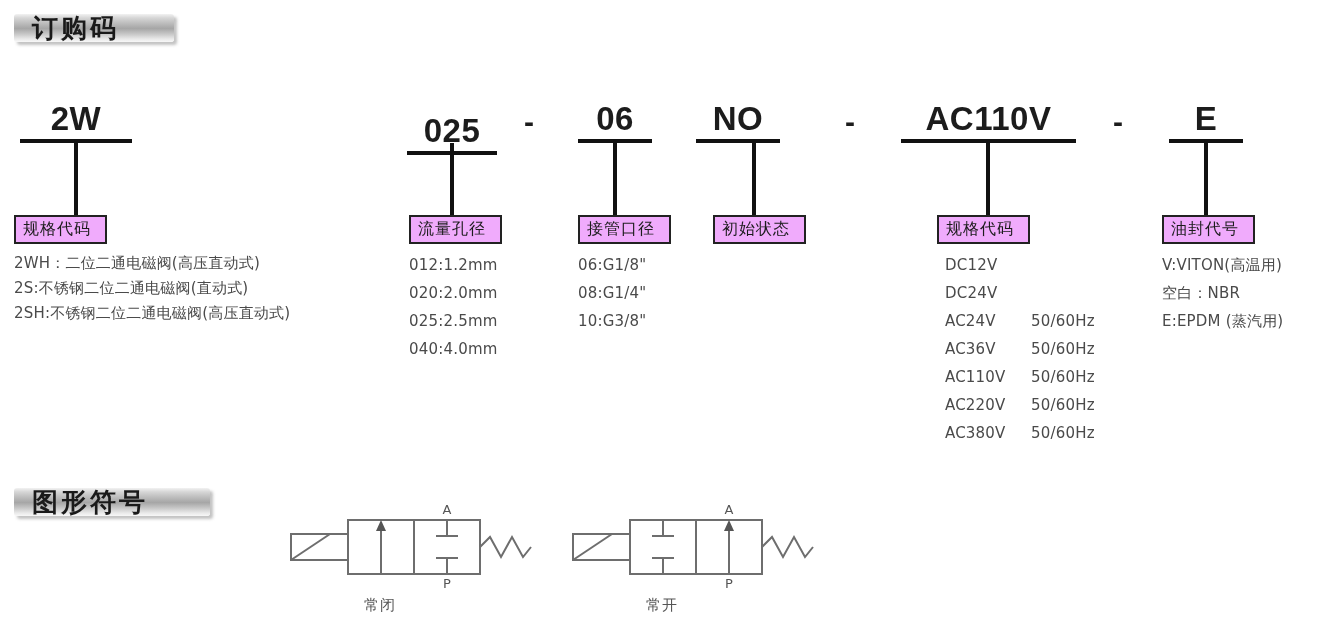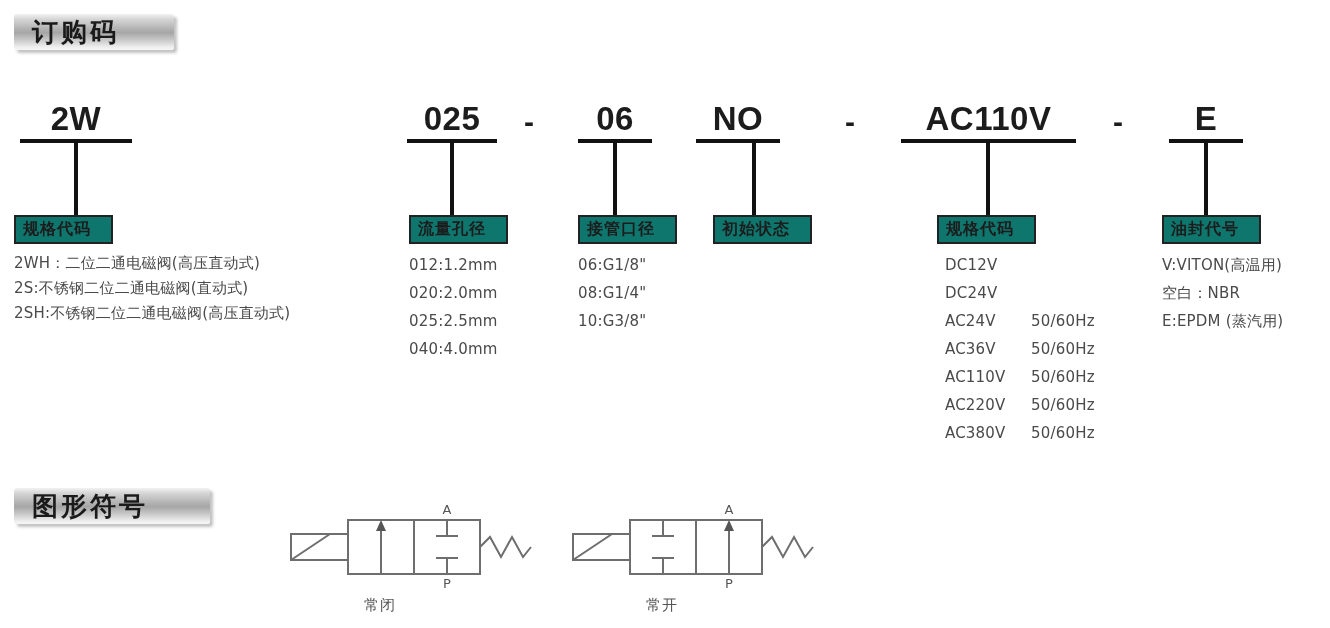--- a/index.html
+++ b/index.html
@@ -10,21 +10,21 @@
     background: #ffffff;
     font-family: "Liberation Sans", "DejaVu Sans", sans-serif;
     color: #3a3a3a;
     position: relative;
     overflow: hidden;
   }
 
   
   .banner {
     position: absolute;
-    height: 36px;
+    height: 28px;
     border-radius: 3px;
     background: linear-gradient(to bottom,
         #f2f2f2 0%,
         #d6d6d6 14%,
         #b4b4b4 40%,
         #a6a6a6 52%,
         #c8c8c8 72%,
         #ebebeb 90%,
         #f7f7f7 100%);
     box-shadow: 3px 3px 3px rgba(120,120,120,0.45);
@@ -69,24 +69,24 @@
     font-weight: bold;
     color: #1c1c1c;
     line-height: 38px;
   }
 
   
   .col { position: absolute; }
   .col-title {
     display: inline-block;
     border: 2px solid #222;
-    background: #0f766e;
-    padding: 2px 20px 3px 7px;
+    background: #f0abfc;
+    padding: 2px 14px 3px 7px;
     font-size: 16px;
-    font-weight: bold;
+    font-weight: normal;
     color: #1c1c1c;
     letter-spacing: 1px;
     line-height: 20px;
     font-family: "DejaVu Sans", "Liberation Sans", sans-serif;
     white-space: nowrap;
   }
   .col-list { margin-top: 7px; }
   .col-list .row {
     font-size: 15px;
     line-height: 25px;
@@ -118,21 +118,21 @@
 <div class="banner" style="left:14px; top:14px; width:160px;">
   <span class="banner-text">订购码</span>
 </div>
 
 <div class="code-seg" style="left:20px; top:100px; width:112px;">
   <div class="code-txt">2W</div>
   <div class="code-rule"></div>
 </div>
 <div class="code-drop" style="left:74px; top:143px; height:72px;"></div>
 
-<div class="code-seg" style="left:407px; top:100px; width:90px;">
+<div class="code-seg" style="left:407px; top:112px; width:90px;">
   <div class="code-txt">025</div>
   <div class="code-rule"></div>
 </div>
 <div class="code-drop" style="left:450px; top:143px; height:72px;"></div>
 
 <div class="dash" style="left:524px; top:103px;">-</div>
 
 <div class="code-seg" style="left:578px; top:100px; width:74px;">
   <div class="code-txt">06</div>
   <div class="code-rule"></div>

